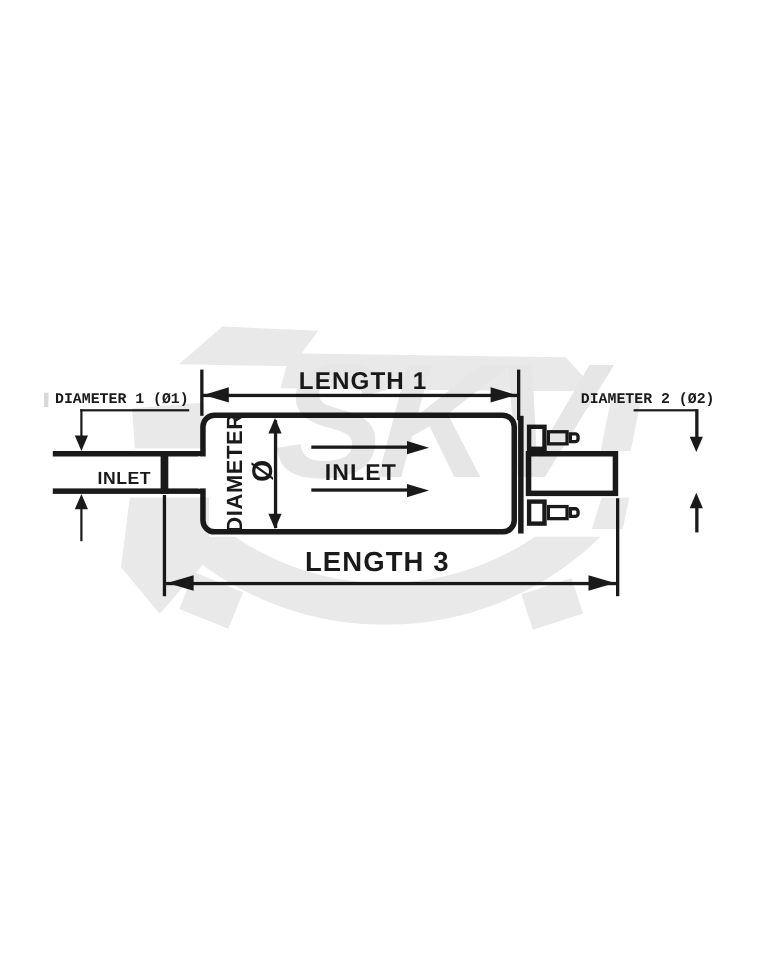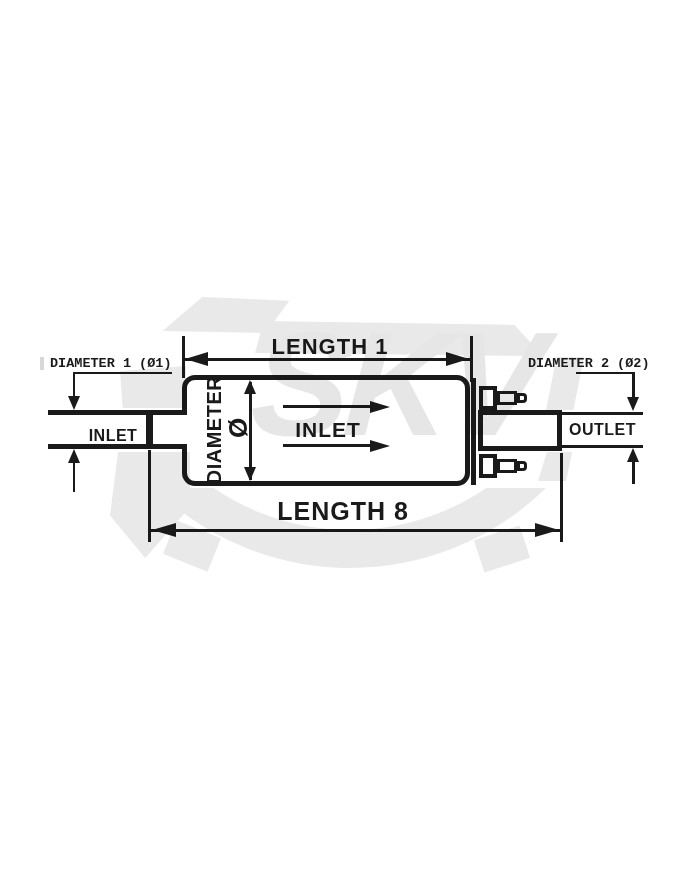--- a/index.html
+++ b/index.html
@@ -74,23 +74,20 @@
 
   <div class="hline" style="left:48px;top:410px;width:138px;height:5px;"></div>
   <div class="hline" style="left:48px;top:444px;width:138px;height:5px;"></div>
 
   <div class="pump-body"></div>
   <div class="eraser" style="left:180px;top:415px;width:10px;height:29px;"></div>
   <div class="vline" style="left:146px;top:410px;width:7px;height:39px;"></div>
 
   <div class="vline" style="left:470.5px;top:378px;width:5.5px;height:107px;"></div>
   <div class="outlet-stub"></div>
-  <div class="outlet-pipe">
-    <span class="lbl lbl-port" style="position:static;">OUTLET</span>
-  </div>
 
   <div class="terminal" style="left:479px;top:386px;width:18px;height:24px;"></div>
   <div class="terminal stud" style="left:497px;top:391px;width:20px;height:14px;"></div>
   <div class="terminal tip" style="left:517px;top:393px;width:10px;height:10px;"></div>
   <div class="terminal" style="left:479px;top:454px;width:18px;height:24px;"></div>
   <div class="terminal stud" style="left:497px;top:459px;width:20px;height:14px;"></div>
   <div class="terminal tip" style="left:517px;top:461px;width:10px;height:10px;"></div>
 
   <div class="lbl lbl-port" style="left:78px;top:427px;width:70px;">INLET</div>
 
@@ -106,21 +103,21 @@
   <div class="hline" style="left:283px;top:444px;width:88px;height:3px;"></div>
   <div class="arr arr-flow" style="left:370px;top:439.5px;"></div>
 
   <div class="lbl lbl-len1" style="left:250px;top:334px;">LENGTH 1</div>
   <div class="vline" style="left:181.5px;top:336px;width:3px;height:42px;"></div>
   <div class="vline" style="left:469.5px;top:336px;width:3px;height:46px;"></div>
   <div class="hline" style="left:184px;top:357.5px;width:286px;height:3px;"></div>
   <div class="arr arr-left" style="left:185px;top:352px;"></div>
   <div class="arr arr-right" style="left:446px;top:352px;"></div>
 
-  <div class="lbl lbl-len2" style="left:263px;top:497px;">LENGTH 8</div>
+  <div class="lbl lbl-len2" style="left:263px;top:497px;">LENGTH 3</div>
   <div class="vline" style="left:147.5px;top:450px;width:3px;height:92px;"></div>
   <div class="vline" style="left:559.5px;top:453px;width:3px;height:89px;"></div>
   <div class="hline" style="left:151px;top:529px;width:409px;height:3px;"></div>
   <div class="arr arr-left big" style="left:152px;top:523px;"></div>
   <div class="arr arr-right big" style="left:535px;top:523px;"></div>
 
   <div class="wm" style="left:40px;top:357px;width:4px;height:13px;background:#d8d8d8;"></div>
   <div class="lbl lbl-dia" style="left:50px;top:356px;">DIAMETER 1 (Ø1)</div>
   <div class="hline" style="left:73px;top:371.5px;width:99px;height:2.5px;"></div>
   <div class="vline" style="left:72.5px;top:371.5px;width:2.5px;height:26px;"></div>

